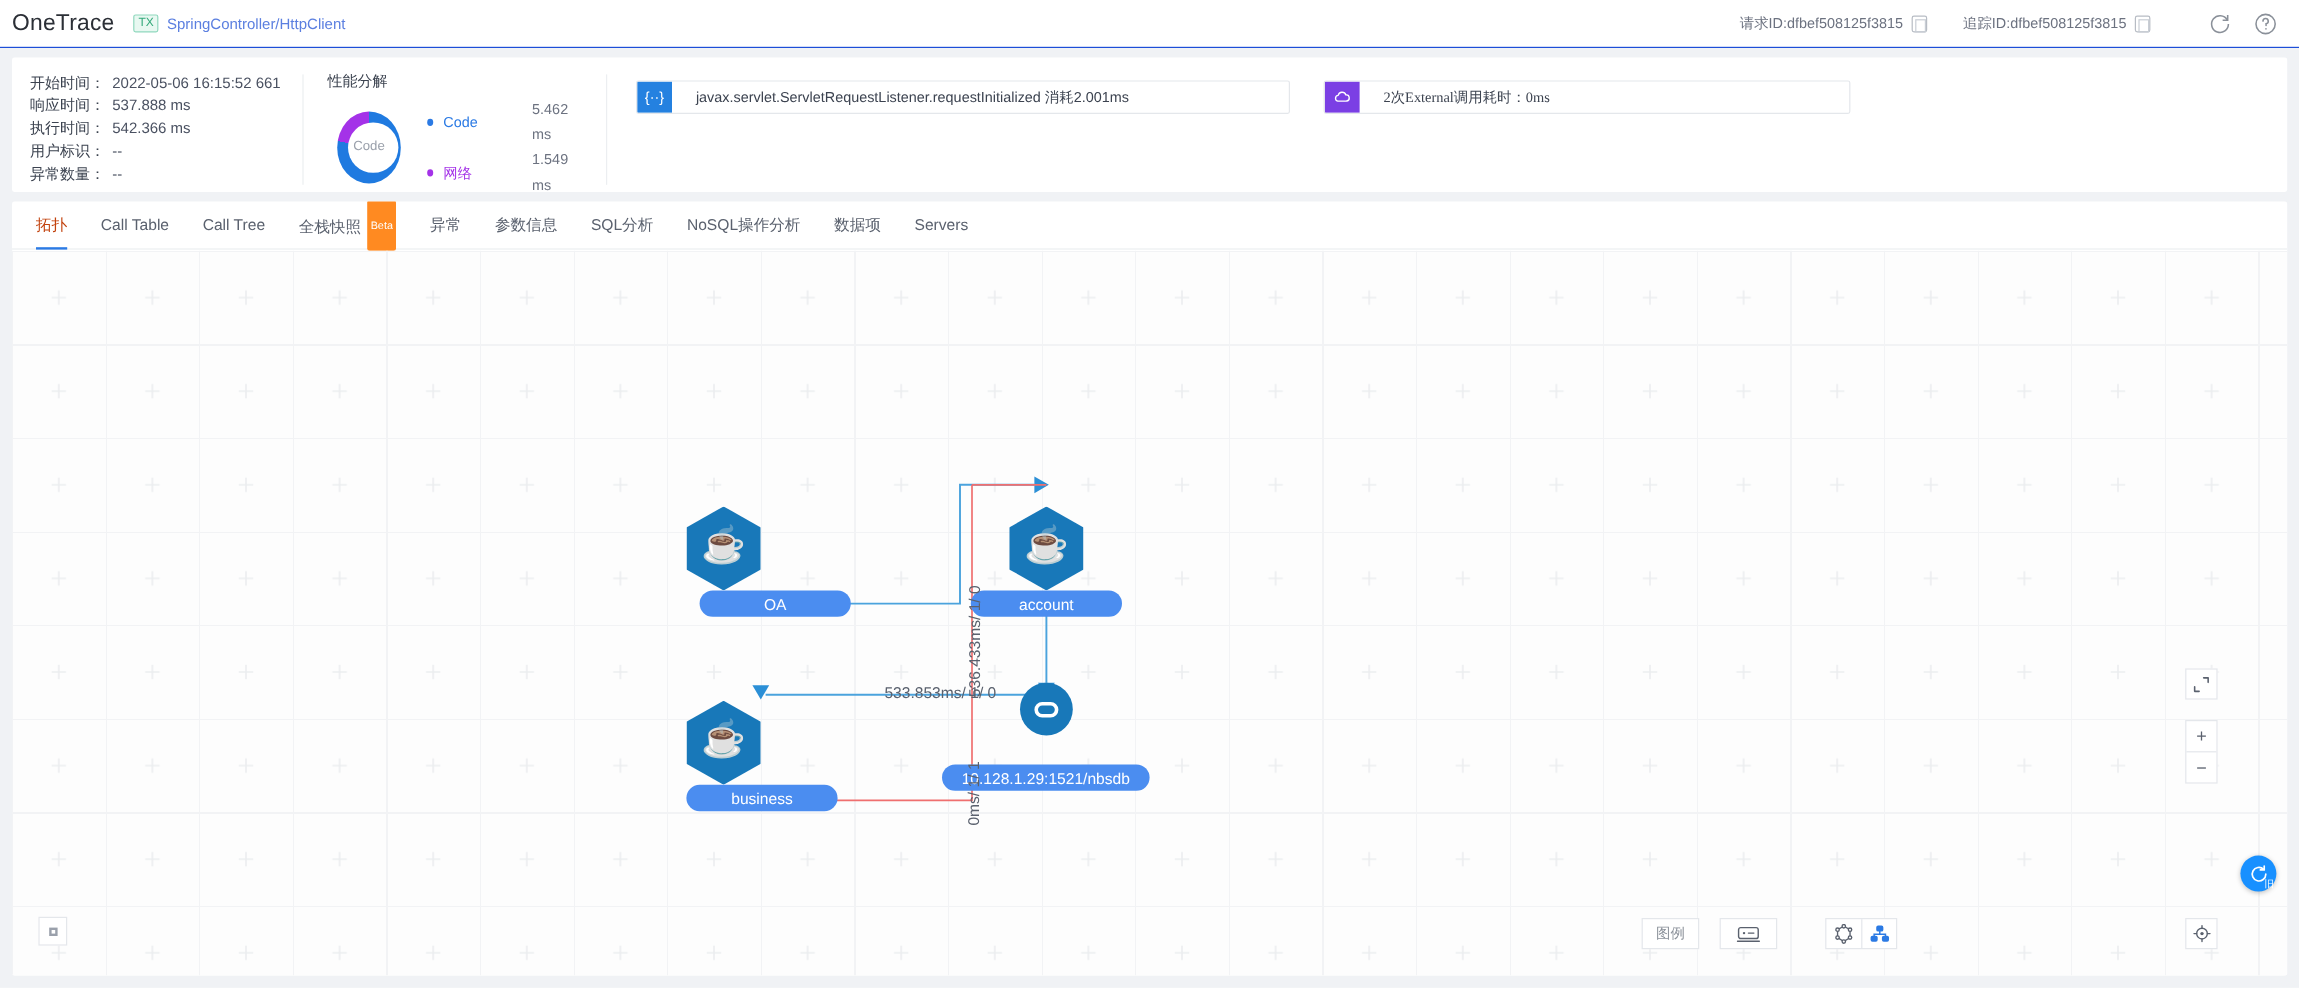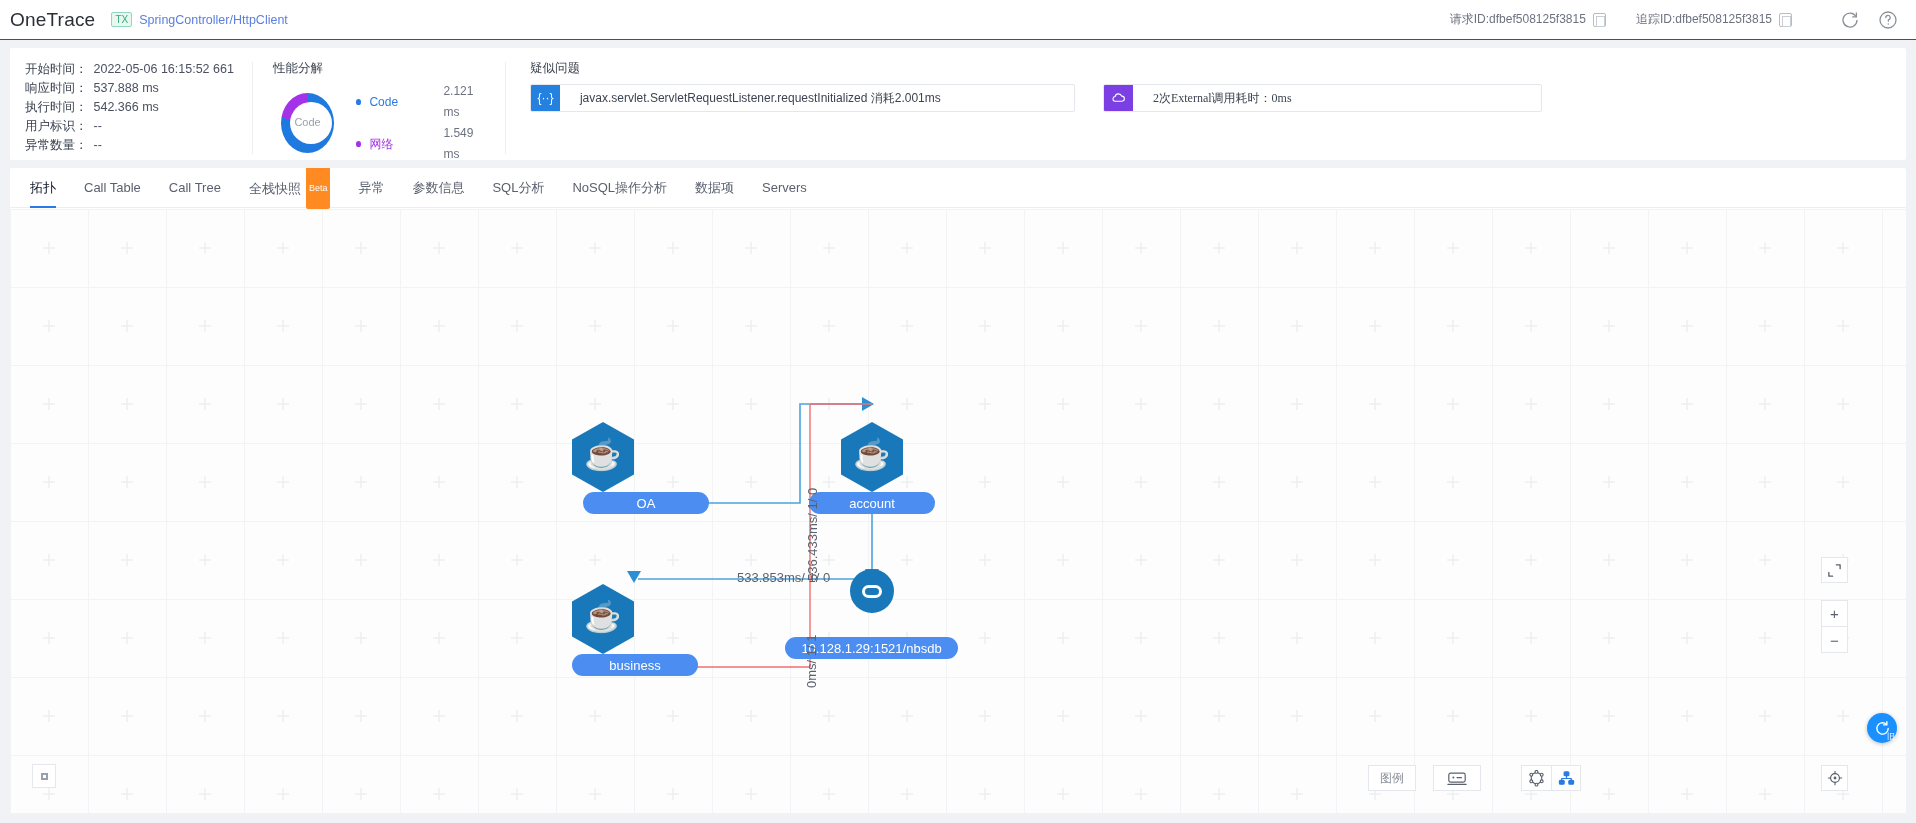--- a/index.html
+++ b/index.html
@@ -195,21 +195,21 @@
   }
   .tab {
     font-size: 13px;
     color: #5a616e;
     height: 40px;
     line-height: 40px;
     position: relative;
     cursor: pointer;
     white-space: nowrap;
   }
-  .tab.active { color: #0f172a; }
+  .tab.active { color: #c2410c; }
   .tab.active::after {
     content: "";
     position: absolute;
     left: 0; right: 0; bottom: 0;
     height: 2px;
     background: #2b7ae4;
   }
   .beta {
     background: #ff8a21;
     color: #fff;
@@ -437,35 +437,34 @@
   <div class="sum-block perf">
     <div class="sec-title">性能分解</div>
     <div class="donut-row">
       <div class="donut">
         <div class="donut-lbl">Code</div>
       </div>
       <div class="legend">
         <div class="leg-row">
           <span class="leg-dot" style="background:#2b7ae4"></span>
           <span class="leg-name" style="color:#2b7ae4">Code</span>
-          <span class="leg-val">2.121 ms</span>
+          <span class="leg-val">5.462 ms</span>
         </div>
         <div class="leg-row">
           <span class="leg-dot" style="background:#a432e8"></span>
           <span class="leg-name" style="color:#a432e8">网络</span>
           <span class="leg-val">1.549 ms</span>
         </div>
       </div>
     </div>
   </div>
 
   <div class="divider"></div>
 
   <div class="sum-block issues">
-    <div class="sec-title">疑似问题</div>
     <div class="issue-row">
       <div class="issue-card w1">
         <div class="issue-ic ic-blue">{··}</div>
         <div class="issue-txt">javax.servlet.ServletRequestListener.requestInitialized 消耗2.001ms</div>
       </div>
       <div class="issue-card w2">
         <div class="issue-ic ic-purple">
           <svg width="15" height="12" viewBox="0 0 16 12" fill="none" stroke="#fff" stroke-width="1.2">
             <path d="M4 9.5a2.6 2.6 0 0 1 .4-5.1A3.6 3.6 0 0 1 11.3 4a2.7 2.7 0 0 1 .5 5.4z" stroke-linejoin="round"></path>
           </svg>

